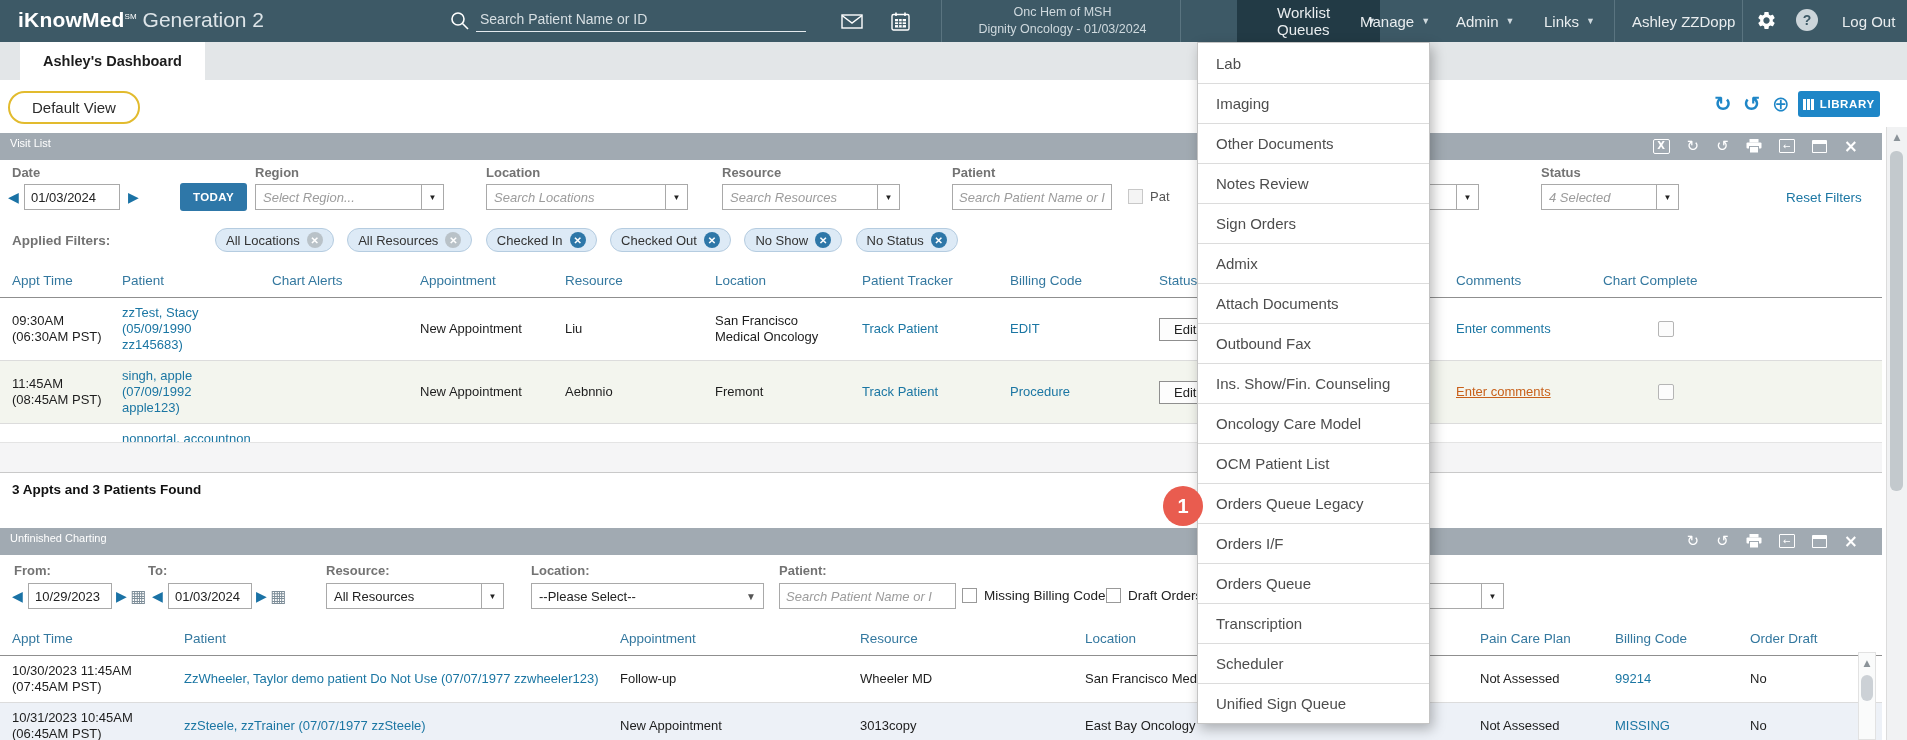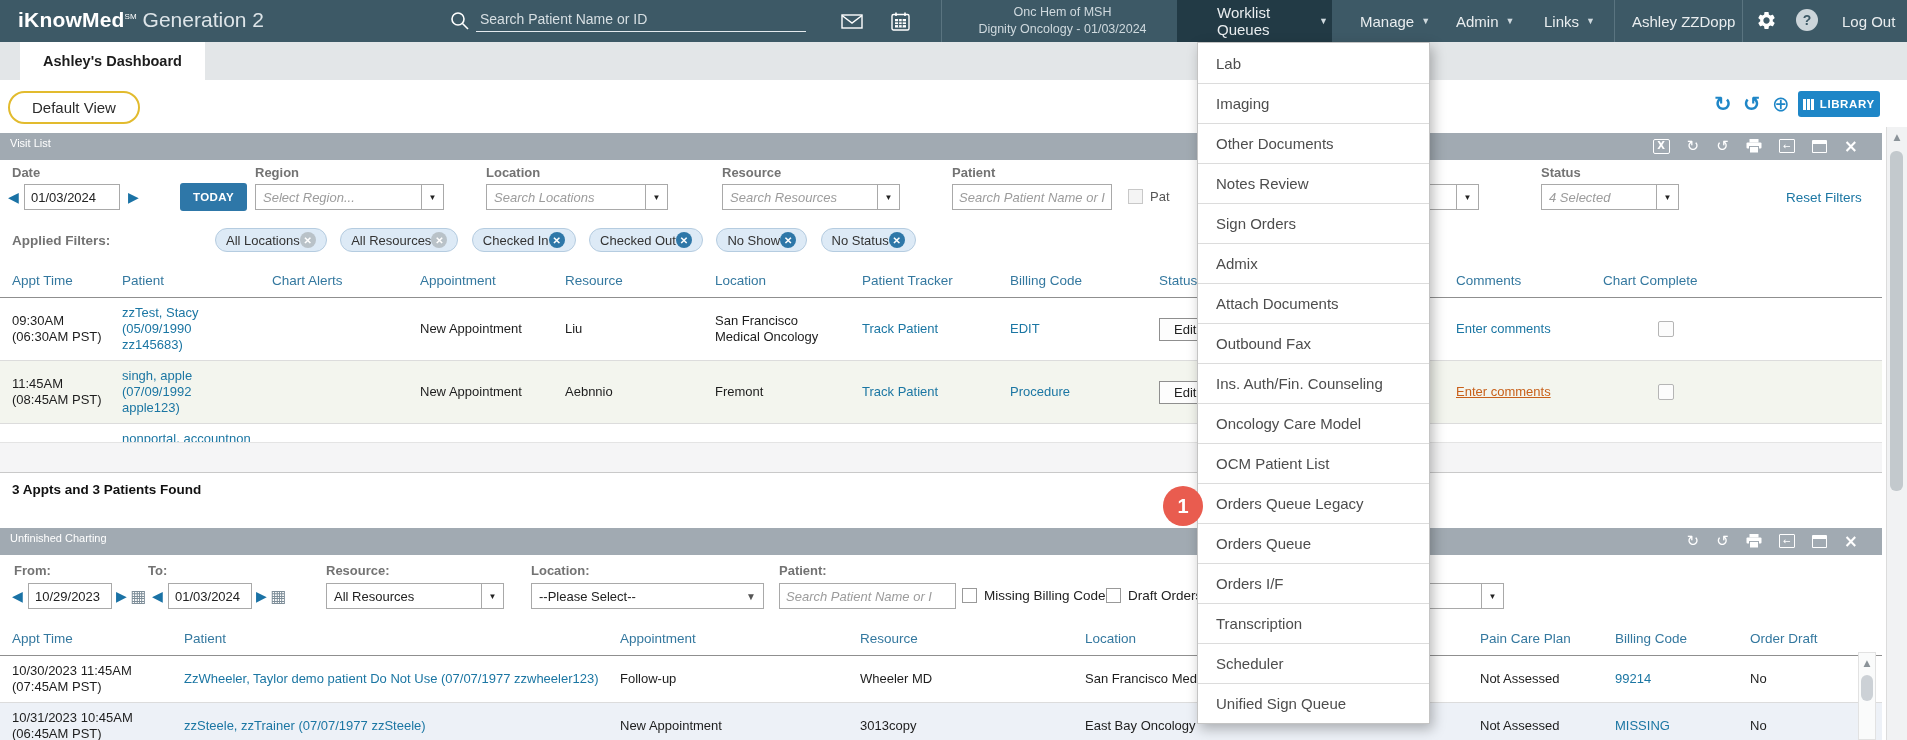--- a/index.html
+++ b/index.html
@@ -53,21 +53,21 @@
   .sel-txt { flex:1; display:flex; align-items:center; padding:0 7px; font-size:13px; color:#9c9c9c; font-style:italic; white-space:nowrap; overflow:hidden; }
   .sel-txt.dark { color:#222; font-style:normal; }
   .sel-btn { width:22px; border-left:1px solid #a9a9a9; background:#fff; display:flex; align-items:center; justify-content:center; font-size:8px; color:#222; }
   .tri { color:#1a72a5; font-size:14px; cursor:pointer; font-family:"DejaVu Sans",sans-serif; line-height:26px; }
   .calgrid { color:#7d8d98; font-size:17px; cursor:pointer; font-family:"DejaVu Sans",sans-serif; line-height:26px; }
   .today { position:absolute; height:28px; background:#2e77a8; color:#fff; border:none; border-radius:3px; font-size:11.5px; font-weight:700; letter-spacing:.4px; padding:0 13px; cursor:pointer; font-family:inherit; }
   .link { color:#1b76a3; text-decoration:none; cursor:pointer; }
   .cb { width:15px; height:15px; border:1px solid #999; background:#fff; display:inline-block; vertical-align:-3px; cursor:pointer; }
   .cb.dim { border:1px solid #c8c8c8; background:#f4f4f4; }
 
-  .chip { display:inline-flex; align-items:center; background:#ddeaf6; border:1px solid #b5cce0; border-radius:13px; padding:3px 10px; font-size:13px; color:#333; margin-right:9px; }
+  .chip { display:inline-flex; align-items:center; gap:7px; background:#ddeaf6; border:1px solid #b5cce0; border-radius:13px; padding:3px 10px; font-size:13px; color:#333; margin-right:9px; }
   .chip-x { width:16px; height:16px; border-radius:50%; color:#fff; font-size:10px; font-weight:700; display:flex; align-items:center; justify-content:center; cursor:pointer; }
   .chip-x.blue { background:#2e77a8; } .chip-x.gray { background:#b9c2c8; }
 
   table.grid { border-collapse:collapse; table-layout:fixed; width:1882px; }
   table.grid th { text-align:left; font-weight:400; font-size:13.5px; color:#34789f; padding:9px 8px 9px 12px; border-bottom:1px solid #8f8f8f; }
   table.grid td { font-size:13px; color:#1d1d1d; padding:7px 8px 7px 12px; border-bottom:1px solid #dcdcdc; vertical-align:middle; line-height:16px; }
   tr.alt-g td { background:#f3f5ee; }
   tr.alt-b td { background:#edf1f7; }
   .editbtn { border:1px solid #8f8f8f; background:#fdfdfd; font-size:13px; color:#222; padding:3px 14px; cursor:pointer; font-family:inherit; }
   .orange { color:#c8601a !important; text-decoration:underline; }
@@ -127,21 +127,21 @@
             <line x1="4" y1="12.6" x2="15" y2="12.6"></line>
           </g>
         </svg>
     </span>
     <div class="nav-div" style="left:941px;"></div>
     <div class="clinic">
       <div>Onc Hem of MSH</div>
       <div>Dignity Oncology - 01/03/2024</div>
     </div>
     <div class="nav-div" style="left:1180px;"></div>
-    <div class="nav-item nav-active" style="left:1177px; width:155px;padding-left:40px;">
+    <div class="nav-item nav-active" style="left:1237px; width:143px;padding-left:40px;">
       <span>Worklist Queues</span>
         <span class="caret">▼</span>
     </div>
     <div class="nav-item" style="left:1356px;">
       <span>Manage</span>
         <span class="caret">▼</span>
     </div>
     <div class="nav-item" style="left:1452px;">
       <span>Admin</span>
         <span class="caret">▼</span>
@@ -217,21 +217,21 @@
     <span class="abs tri" style="left:128px; top:24px;">▶</span>
     <button class="today" style="left:180px; top:23px;">TODAY</button>
 
     <span class="flabel" style="left:255px; top:5px;">Region</span>
     <div class="sel" style="left:255px; top:24px; width:189px;">
       <span class="sel-txt">Select Region...</span>
       <span class="sel-btn">▼</span>
     </div>
 
     <span class="flabel" style="left:486px; top:5px;">Location</span>
-    <div class="sel" style="left:486px; top:24px; width:182px;">
+    <div class="sel" style="left:486px; top:24px; width:202px;">
       <span class="sel-txt">Search Locations</span>
       <span class="sel-btn">▼</span>
     </div>
 
     <span class="flabel" style="left:722px; top:5px;">Resource</span>
     <div class="sel" style="left:722px; top:24px; width:178px;justify-content:center;">
       <span class="sel-txt">Search Resources</span>
       <span class="sel-btn">▼</span>
     </div>
 
@@ -525,25 +525,25 @@
 
   <div class="menu">
     <div class="mi">Lab</div>
     <div class="mi">Imaging</div>
     <div class="mi">Other Documents</div>
     <div class="mi">Notes Review</div>
     <div class="mi">Sign Orders</div>
     <div class="mi">Admix</div>
     <div class="mi">Attach Documents</div>
     <div class="mi">Outbound Fax</div>
-    <div class="mi">Ins. Auth/Fin. Counseling</div>
+    <div class="mi">Ins. Show/Fin. Counseling</div>
     <div class="mi">Oncology Care Model</div>
     <div class="mi">OCM Patient List</div>
     <div class="mi">Orders Queue Legacy</div>
+    <div class="mi">Orders I/F</div>
     <div class="mi">Orders Queue</div>
-    <div class="mi">Orders I/F</div>
     <div class="mi">Transcription</div>
     <div class="mi">Scheduler</div>
     <div class="mi">Unified Sign Queue</div>
   </div>
   <div class="badge">1</div>
 
 </div>
 
 </body></html>

